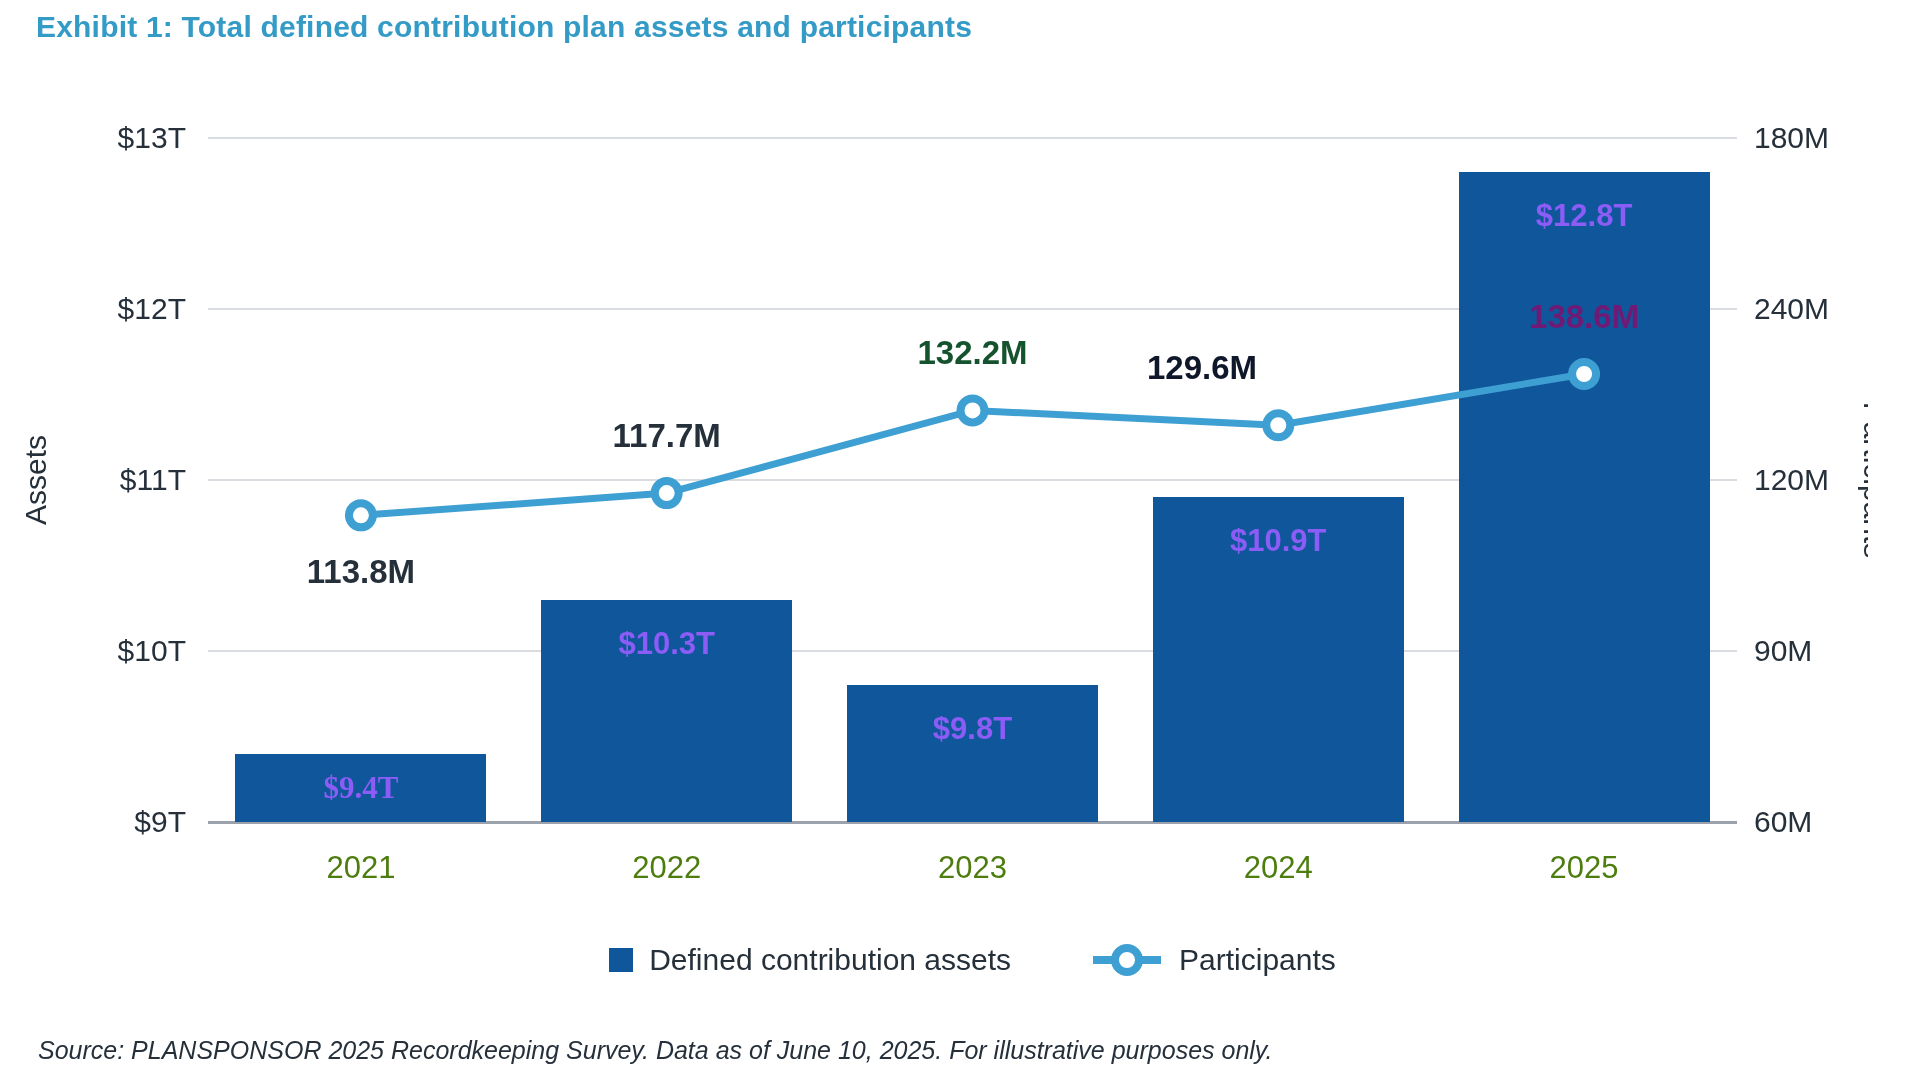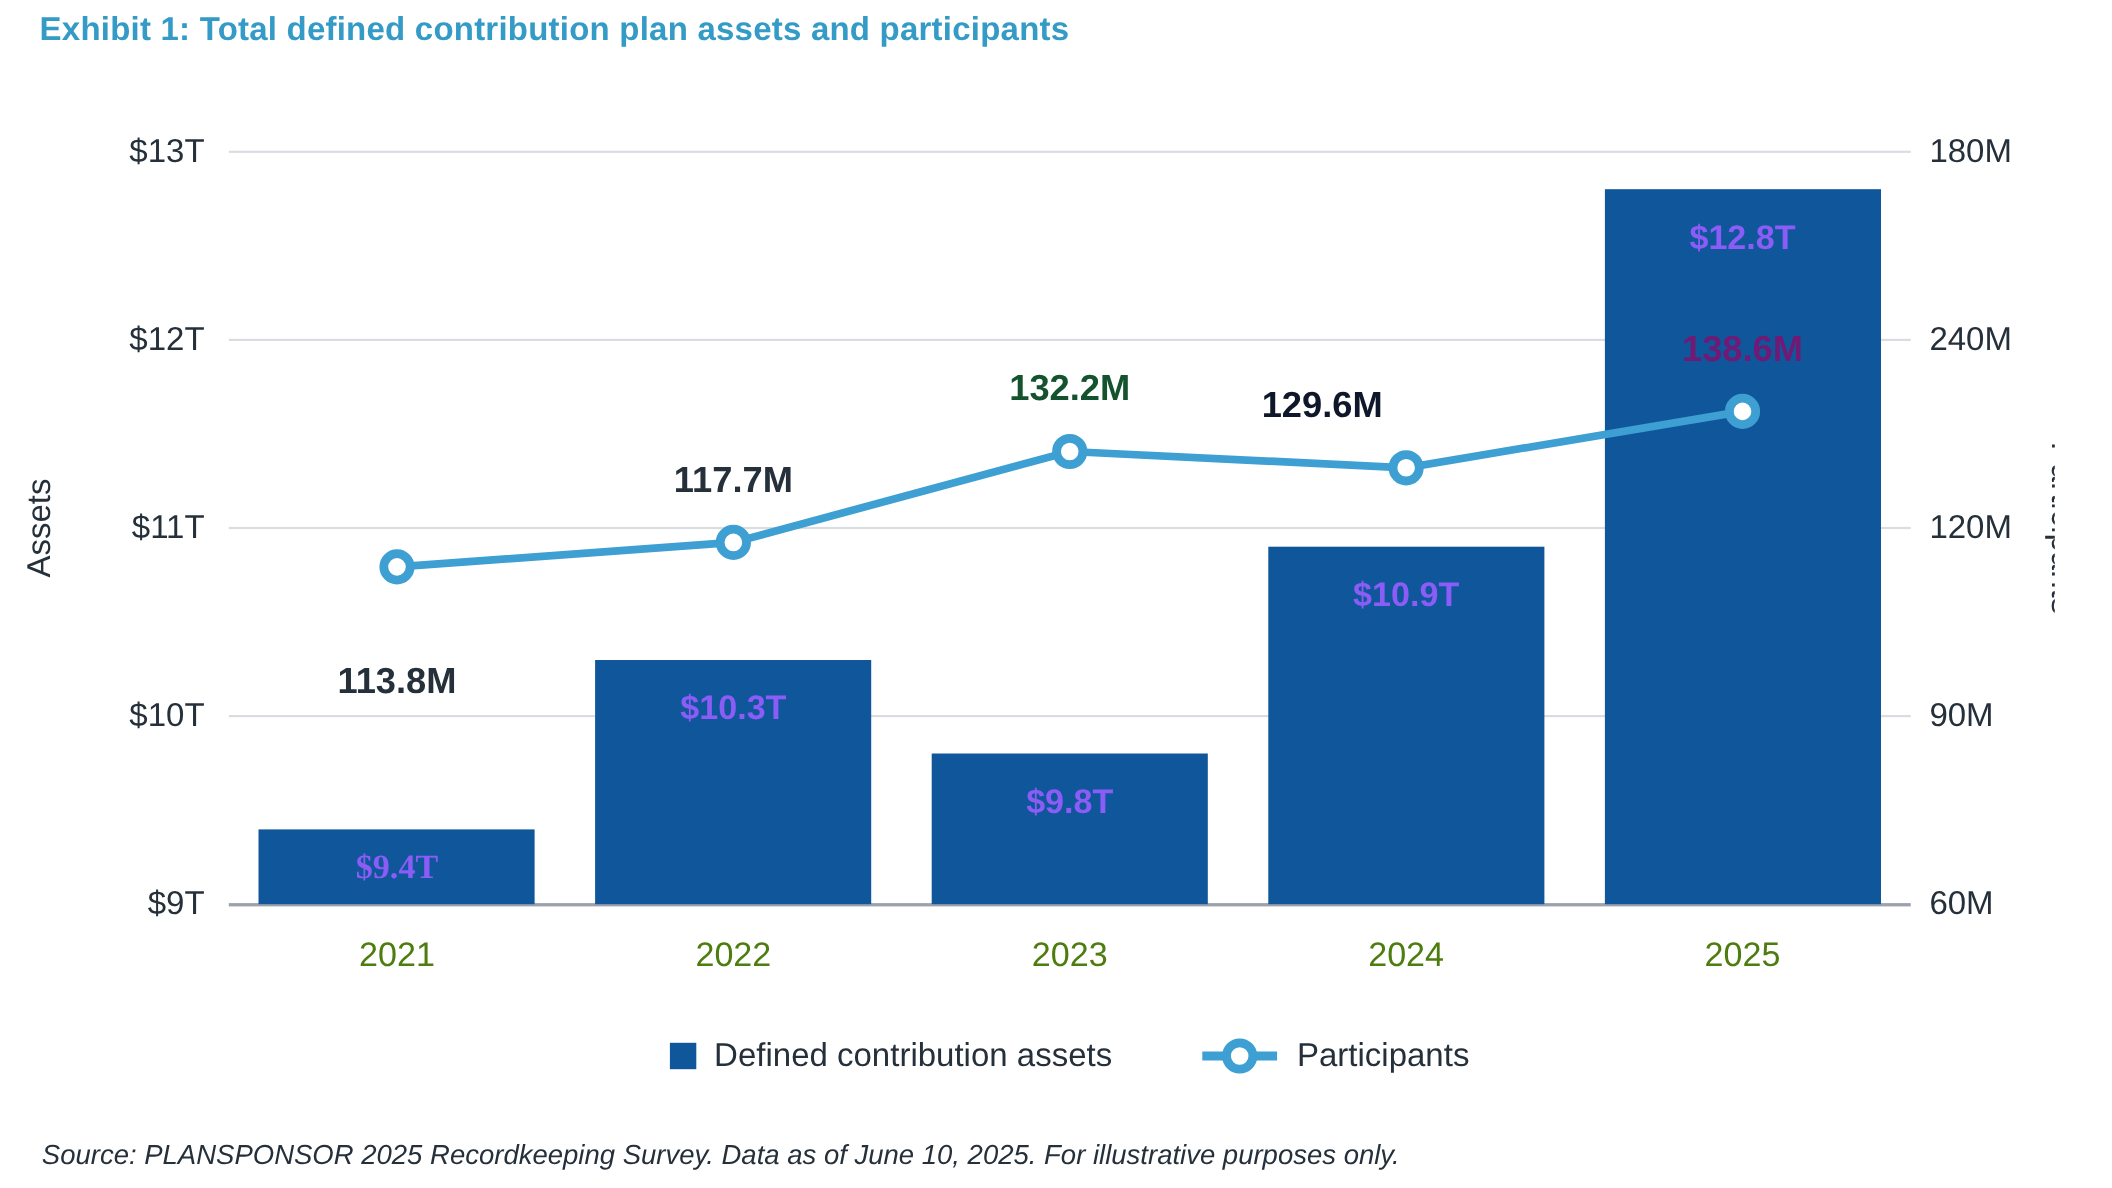--- a/index.html
+++ b/index.html
@@ -71,21 +71,21 @@
     </div>
   <svg id="line-svg" width="1920" height="1080" style="left: 0px; top: 0px;">
       <polyline points="360.9,515.34 666.7,493.11 972.5,410.46000000000004 1278.3,425.28000000000003 1584.1000000000001,373.9800000000001" fill="none" stroke="#3e9fd3" stroke-width="7" stroke-linecap="round"></polyline>
       <circle cx="360.9" cy="515.34" r="12" fill="#ffffff" stroke="#3e9fd3" stroke-width="8"></circle>
       <circle cx="666.7" cy="493.11" r="12" fill="#ffffff" stroke="#3e9fd3" stroke-width="8"></circle>
       <circle cx="972.5" cy="410.46000000000004" r="12" fill="#ffffff" stroke="#3e9fd3" stroke-width="8"></circle>
       <circle cx="1278.3" cy="425.28000000000003" r="12" fill="#ffffff" stroke="#3e9fd3" stroke-width="8"></circle>
       <circle cx="1584.1000000000001" cy="373.9800000000001" r="12" fill="#ffffff" stroke="#3e9fd3" stroke-width="8"></circle>
     </svg>
   <div id="labels-layer">
-      <div class="pt-label" style="left: 360.9px; top: 572.34px; color: rgb(37, 48, 59); margin-top: 47px;">113.8M</div>
+      <div class="pt-label" style="left: 360.9px; top: 572.34px; color: rgb(37, 48, 59);">113.8M</div>
       <div class="pt-label" style="left: 666.7px; top: 436.11px; color: rgb(37, 48, 59);">117.7M</div>
       <div class="pt-label" style="left: 972.5px; top: 353.46px; color: #14532d;">132.2M</div>
       <div class="pt-label" style="left: 1202px; top: 368.28px; color: #0f172a;">129.6M</div>
       <div class="pt-label" style="left: 1584.1px; top: 316.98px; color: #701a75;">138.6M</div>
     </div>
 
   <div class="legend" id="legend" style="top: 942px; left: 208px; width: 1529px;">
     <div class="legend-item">
       <div class="legend-swatch" style="background: rgb(16, 86, 155);"></div>
       <div class="legend-text">Defined contribution assets</div>

